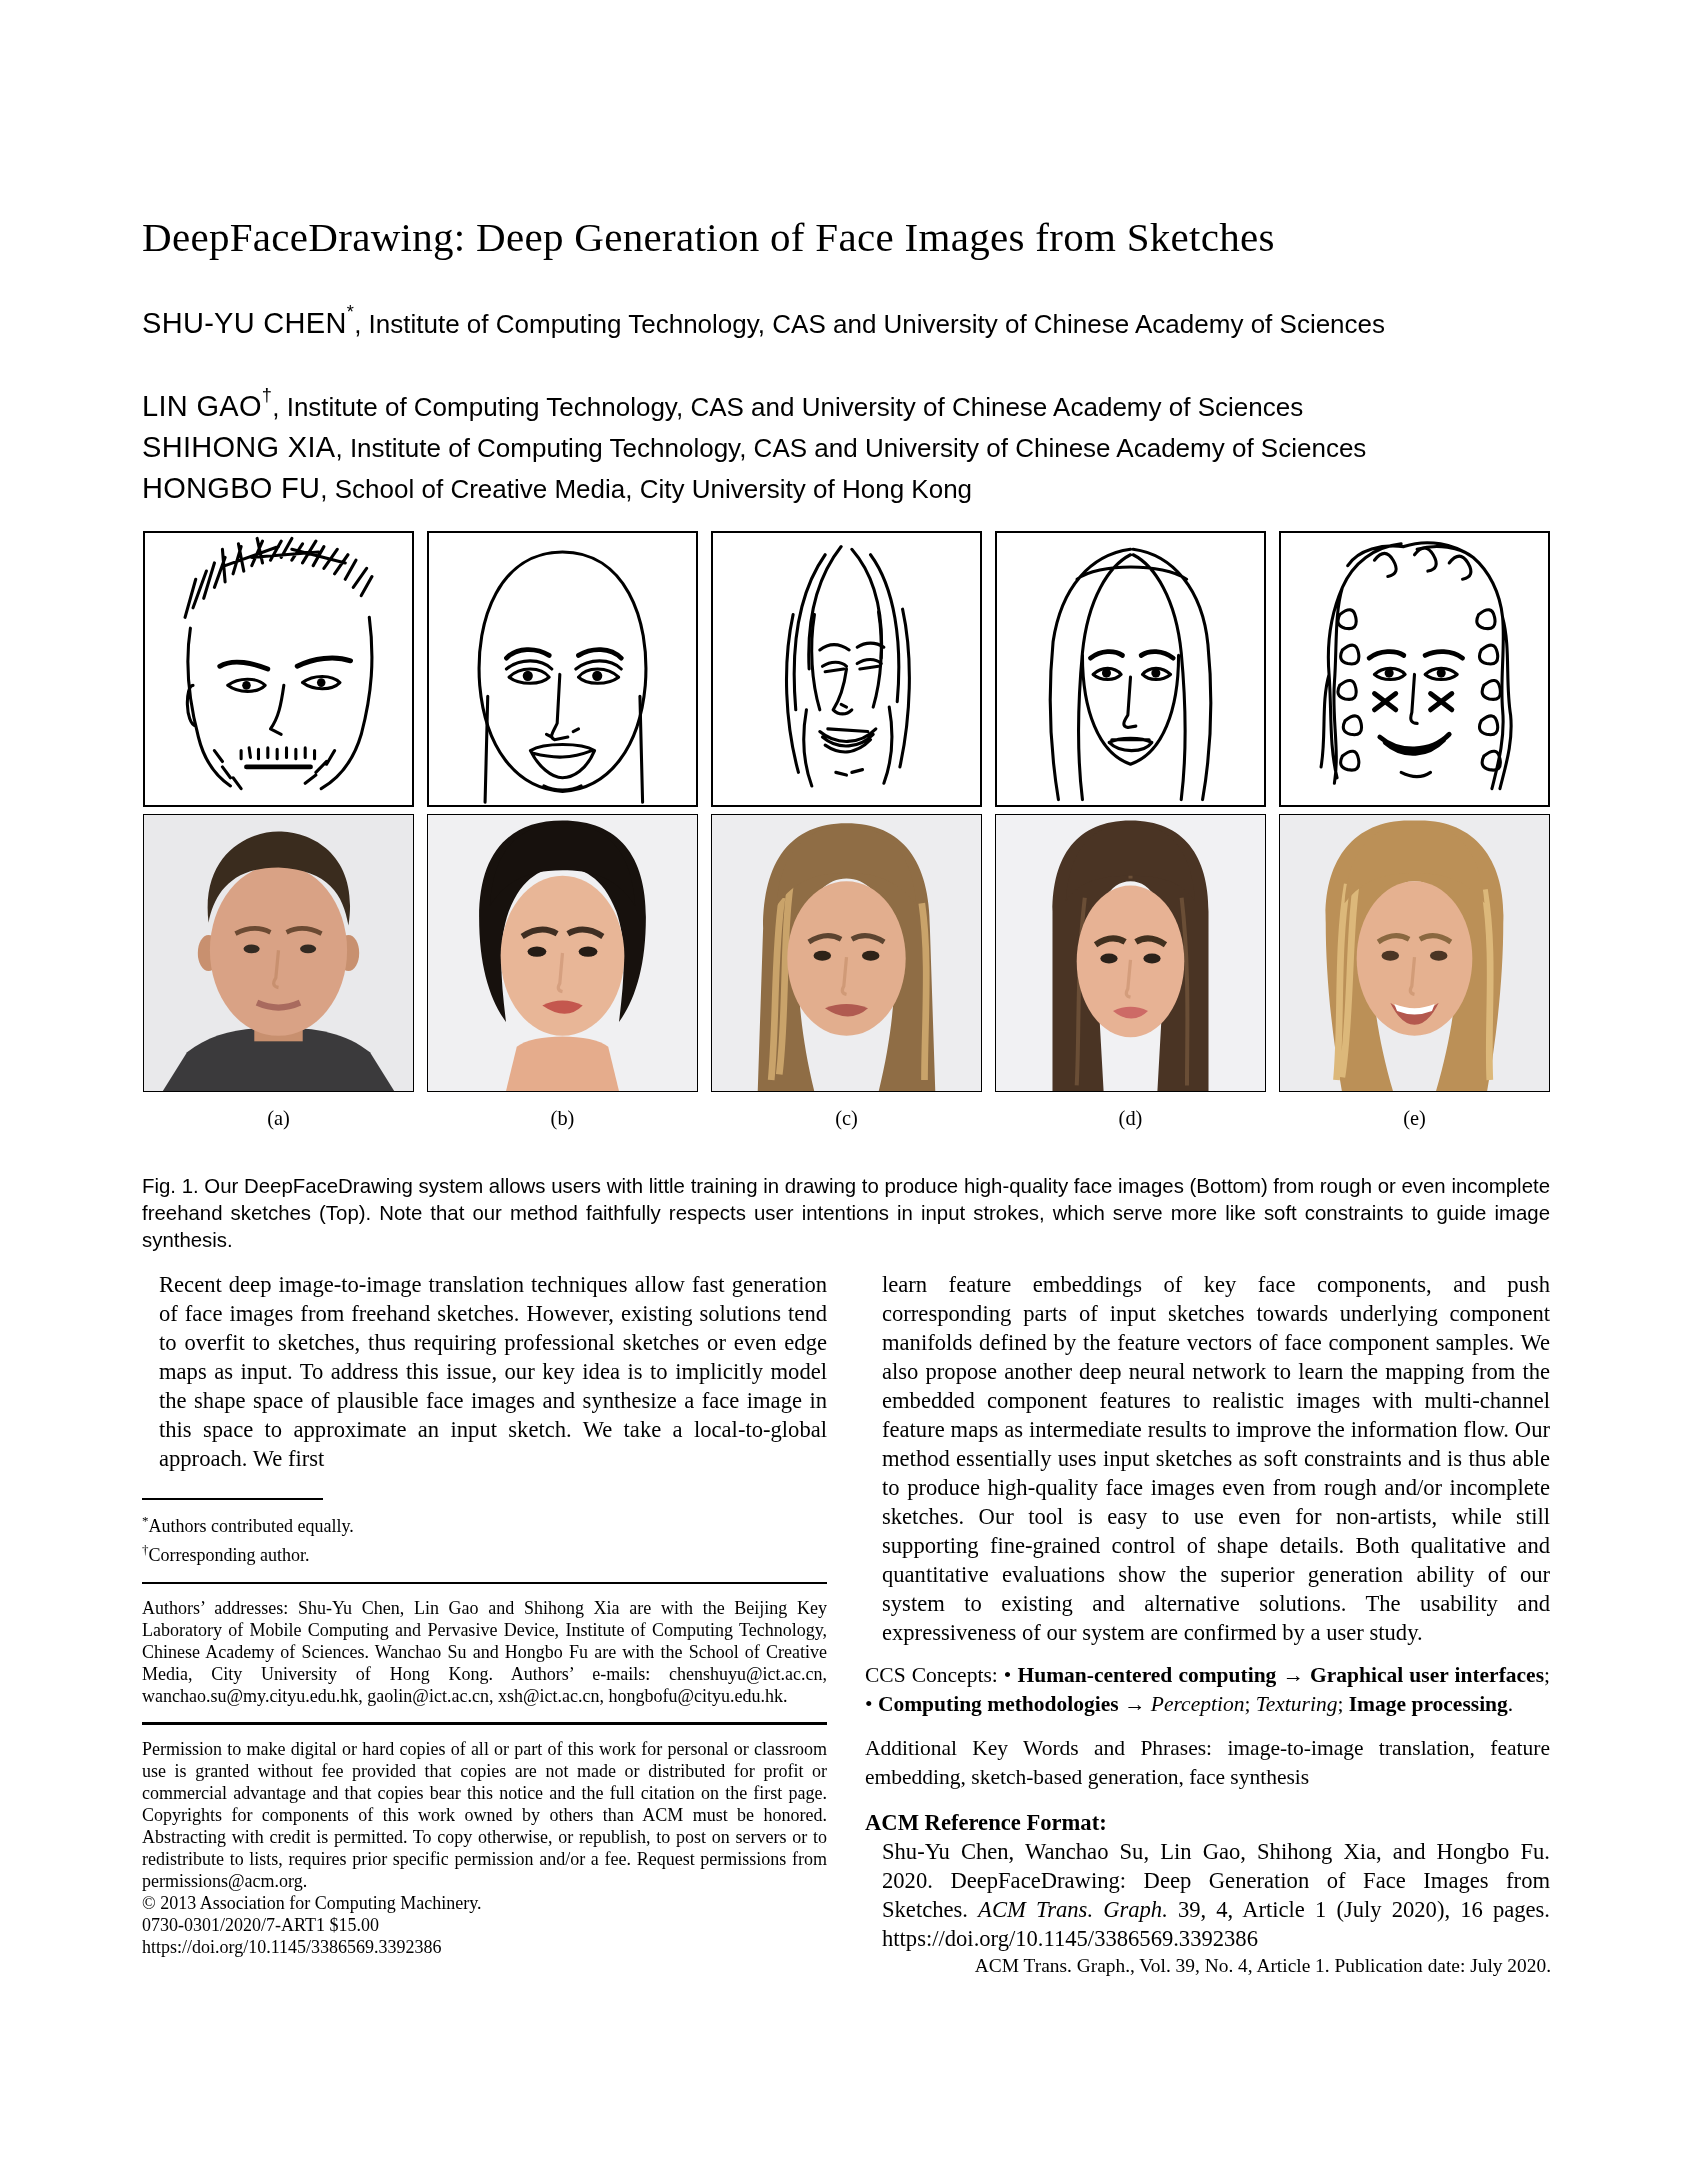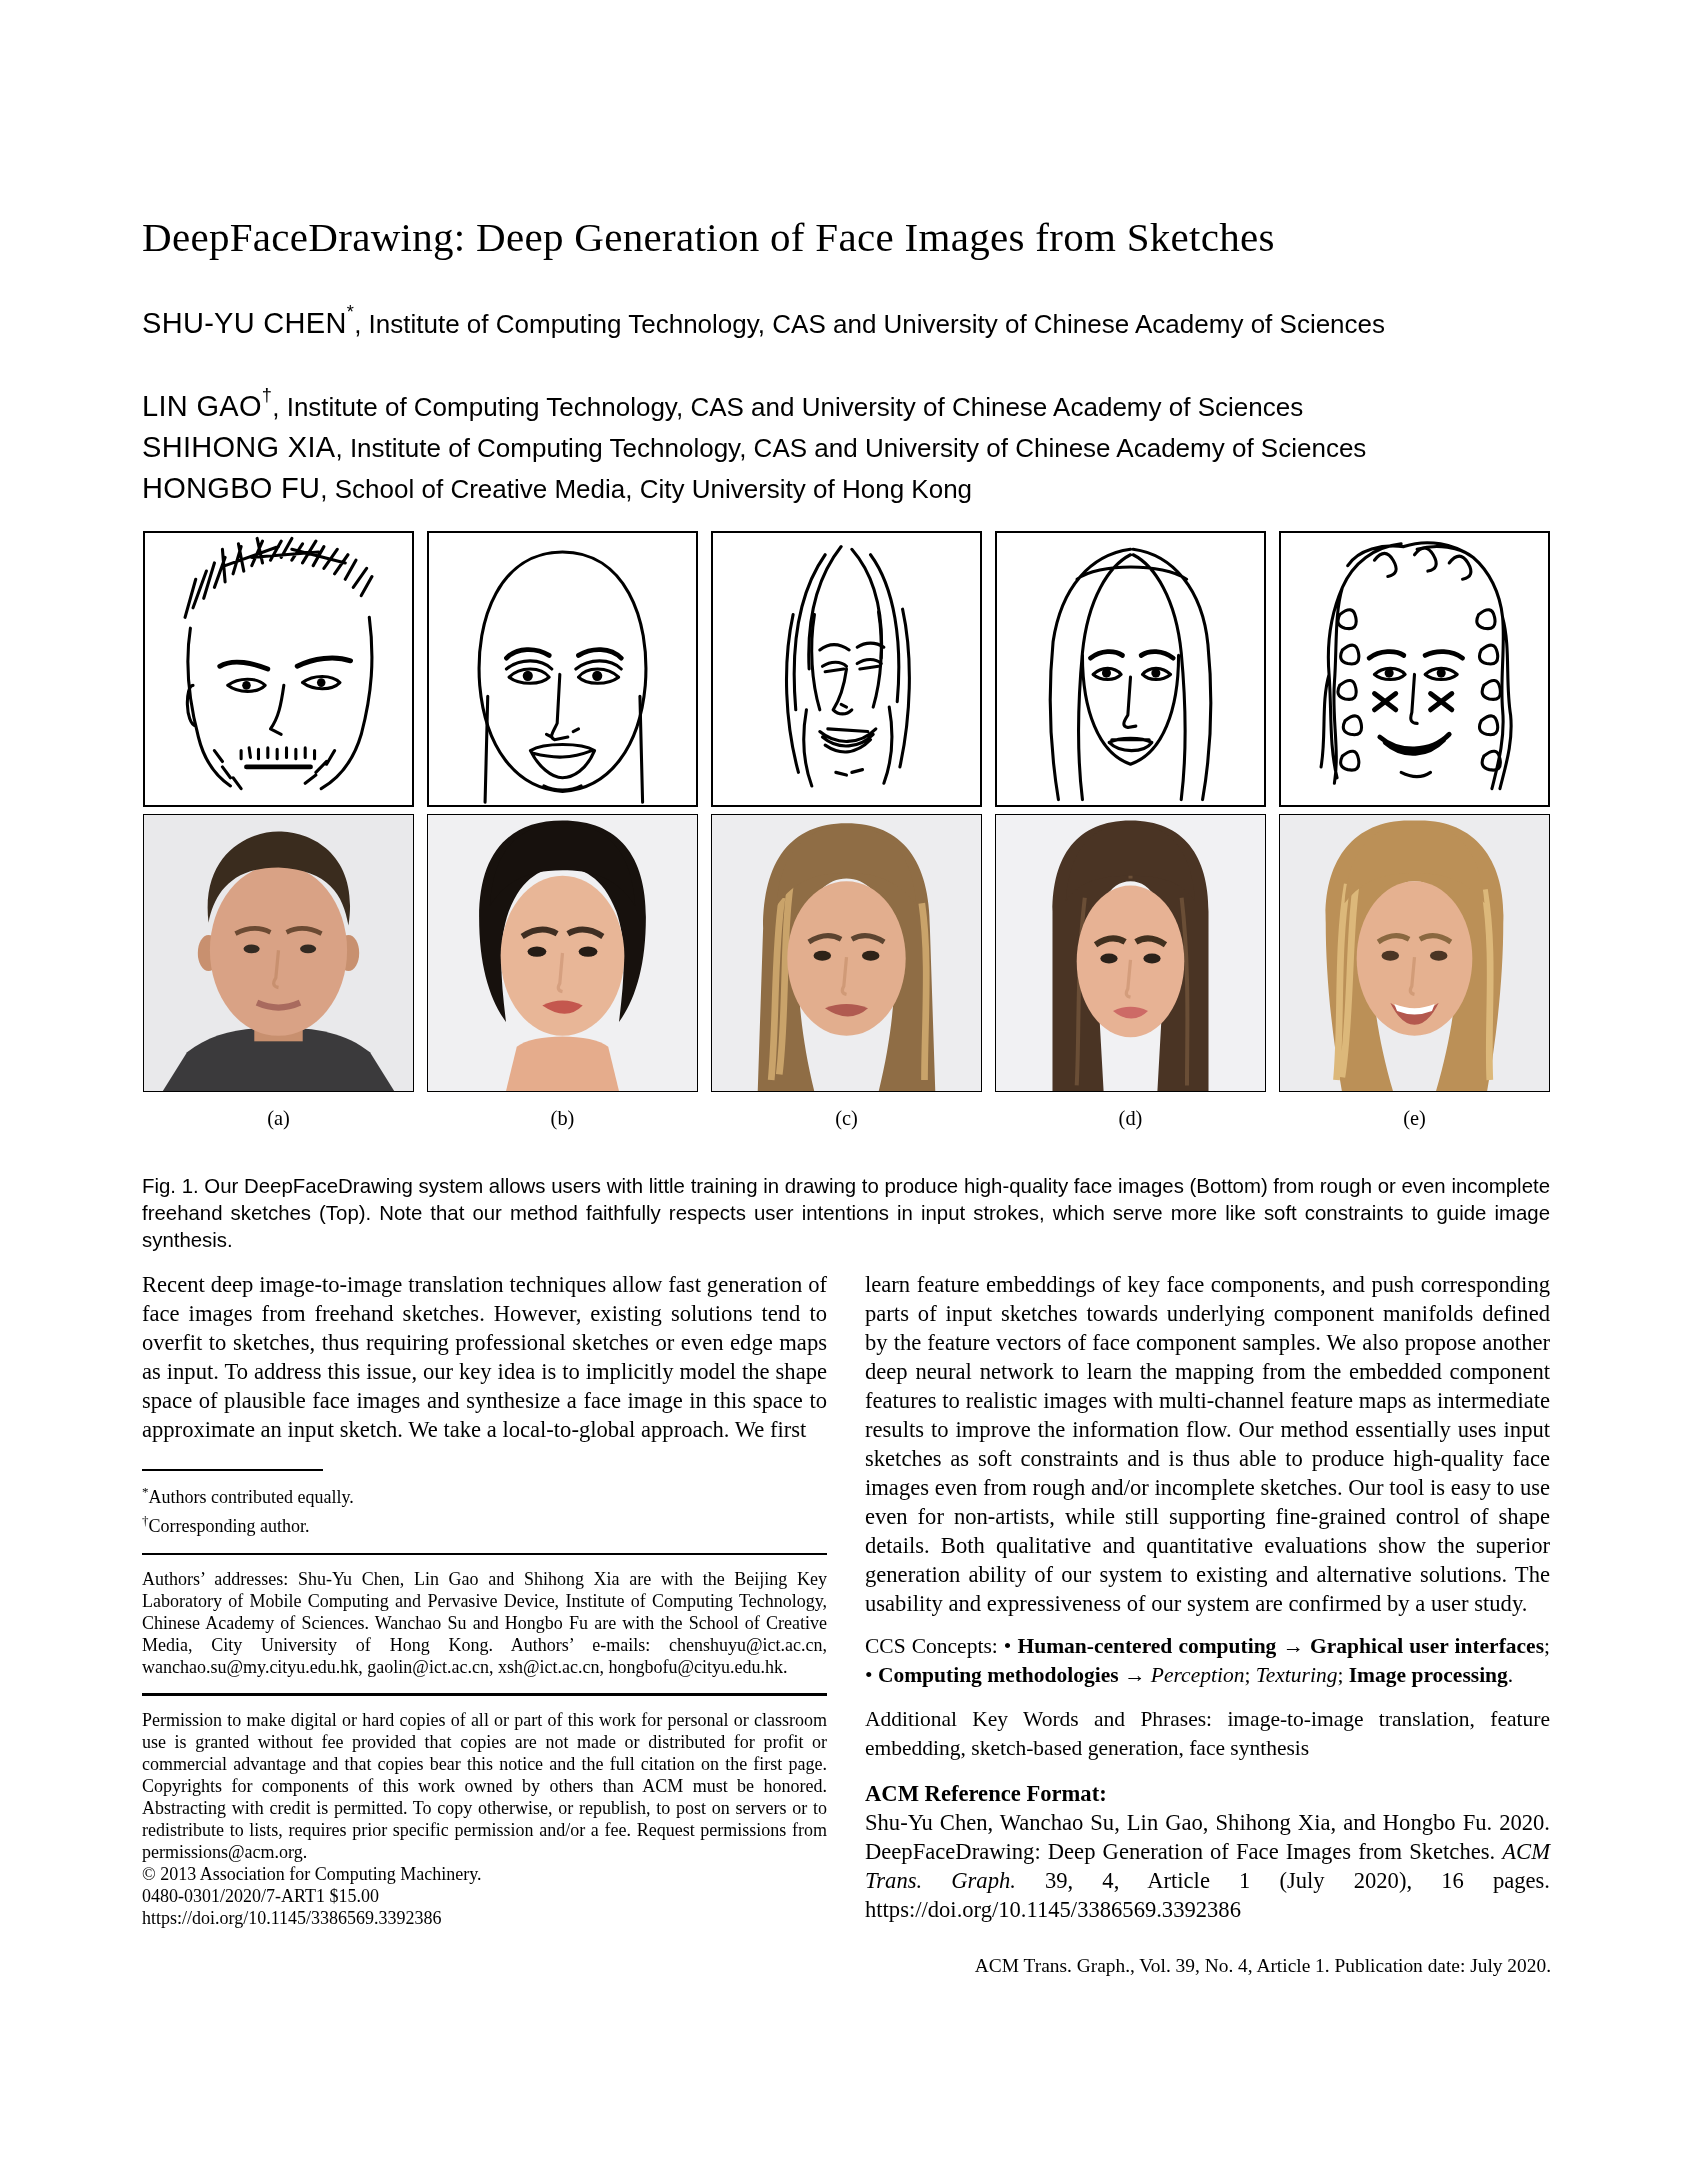--- a/index.html
+++ b/index.html
@@ -17,21 +17,21 @@
   .panel{position:absolute;width:271px;height:276px;background:#fff;border:2.2px solid #000;box-sizing:border-box;}
   .photo{height:278px;border-width:1.6px;}
   .panel svg{width:100%;height:100%;display:block;}
   .plabel{position:absolute;width:271px;text-align:center;font-size:20.4px;font-family:"Liberation Serif",serif;}
   #fig-caption{left:142px;top:1173px;width:1408px;font-family:"Liberation Sans",sans-serif;
                font-size:20.4px;line-height:27px;text-align:justify;}
   
   .col{position:absolute;width:685px;}
   #col-left{left:142px;top:1270px;}
   #col-right{left:865px;top:1270px;}
-  .body-par{font-size:22.6px;line-height:29px;text-align:justify;margin:0 0 14px 0;}
+  .body-par{font-size:22.6px;line-height:29px;text-align:justify;margin:0 0 14px 17px;}
   .ccs-par{font-size:21.5px;line-height:29px;text-align:justify;margin:0 0 15px 0;}
   .kw-par{font-size:21.5px;line-height:29px;text-align:justify;margin:0 0 16px 0;}
   .ref-head{font-size:22.6px;line-height:29px;font-weight:bold;margin:0;}
   .fnrule{width:181px;height:2.2px;background:#000;margin:25px 0 8.6px 0;}
   .fn{font-size:18px;line-height:24px;margin:0;}
   .fn sup{font-size:13px;}
   .thickrule{width:100%;height:2.7px;background:#000;margin:15px 0 13px 0;}
   .small-par{font-size:18px;line-height:22px;text-align:justify;margin:0;}
   .small-line{font-size:18px;line-height:22px;margin:0;}
   #footer{left:0;top:1955px;width:1551px;text-align:right;font-size:19.4px;
@@ -215,21 +215,21 @@
   <div id="col-left" class="col">
     <p class="body-par">Recent deep image-to-image translation techniques allow fast generation of face images from freehand sketches. However, existing solutions tend to overfit to sketches, thus requiring professional sketches or even edge maps as input. To address this issue, our key idea is to implicitly model the shape space of plausible face images and synthesize a face image in this space to approximate an input sketch. We take a local-to-global approach. We first</p>
     <div class="fnrule"></div>
     <p class="fn"><sup>*</sup><span>Authors contributed equally.</span></p>
     <p class="fn"><sup>†</sup><span>Corresponding author.</span></p>
     <div class="thickrule"></div>
     <p class="small-par">Authors’ addresses: Shu-Yu Chen, Lin Gao and Shihong Xia are with the Beijing Key Laboratory of Mobile Computing and Pervasive Device, Institute of Computing Technology, Chinese Academy of Sciences. Wanchao Su and Hongbo Fu are with the School of Creative Media, City University of Hong Kong. Authors’ e-mails: chenshuyu@ict.ac.cn, wanchao.su@my.cityu.edu.hk, gaolin@ict.ac.cn, xsh@ict.ac.cn, hongbofu@cityu.edu.hk.</p>
     <div class="thickrule"></div>
     <p class="small-par">Permission to make digital or hard copies of all or part of this work for personal or classroom use is granted without fee provided that copies are not made or distributed for profit or commercial advantage and that copies bear this notice and the full citation on the first page. Copyrights for components of this work owned by others than ACM must be honored. Abstracting with credit is permitted. To copy otherwise, or republish, to post on servers or to redistribute to lists, requires prior specific permission and/or a fee. Request permissions from permissions@acm.org.</p>
     <p class="small-line">© 2013 Association for Computing Machinery.</p>
-    <p class="small-line">0480-0301/2020/7-ART1 $15.00</p>
+    <p class="small-line">0730-0301/2020/7-ART1 $15.00</p>
     <p class="small-line">https://doi.org/10.1145/3386569.3392386</p>
   </div>
 
   <div id="col-right" class="col">
     <p class="body-par">learn feature embeddings of key face components, and push corresponding parts of input sketches towards underlying component manifolds defined by the feature vectors of face component samples. We also propose another deep neural network to learn the mapping from the embedded component features to realistic images with multi-channel feature maps as intermediate results to improve the information flow. Our method essentially uses input sketches as soft constraints and is thus able to produce high-quality face images even from rough and/or incomplete sketches. Our tool is easy to use even for non-artists, while still supporting fine-grained control of shape details. Both qualitative and quantitative evaluations show the superior generation ability of our system to existing and alternative solutions. The usability and expressiveness of our system are confirmed by a user study.</p>
     <p class="ccs-par"><span>CCS Concepts: </span><span>• </span><span class="b">Human-centered computing</span><span class="b"> → </span><span class="b">Graphical user interfaces</span><span>; </span><span>• </span><span class="b">Computing methodologies</span><span class="b"> → </span><span class="i">Perception</span><span>; </span><span class="i">Texturing</span><span>; </span><span class="b">Image processing</span><span>.</span></p>
     <p class="kw-par">Additional Key Words and Phrases: image-to-image translation, feature embedding, sketch-based generation, face synthesis</p>
     <p class="ref-head">ACM Reference Format:</p>
     <p class="body-par"><span>Shu-Yu Chen, Wanchao Su, Lin Gao, Shihong Xia, and Hongbo Fu. 2020. DeepFaceDrawing: Deep Generation of Face Images from Sketches. </span><span class="i">ACM Trans. Graph.</span><span> 39, 4, Article 1 (July 2020), 16 pages. https://doi.org/10.1145/3386569.3392386</span></p>
   </div>

